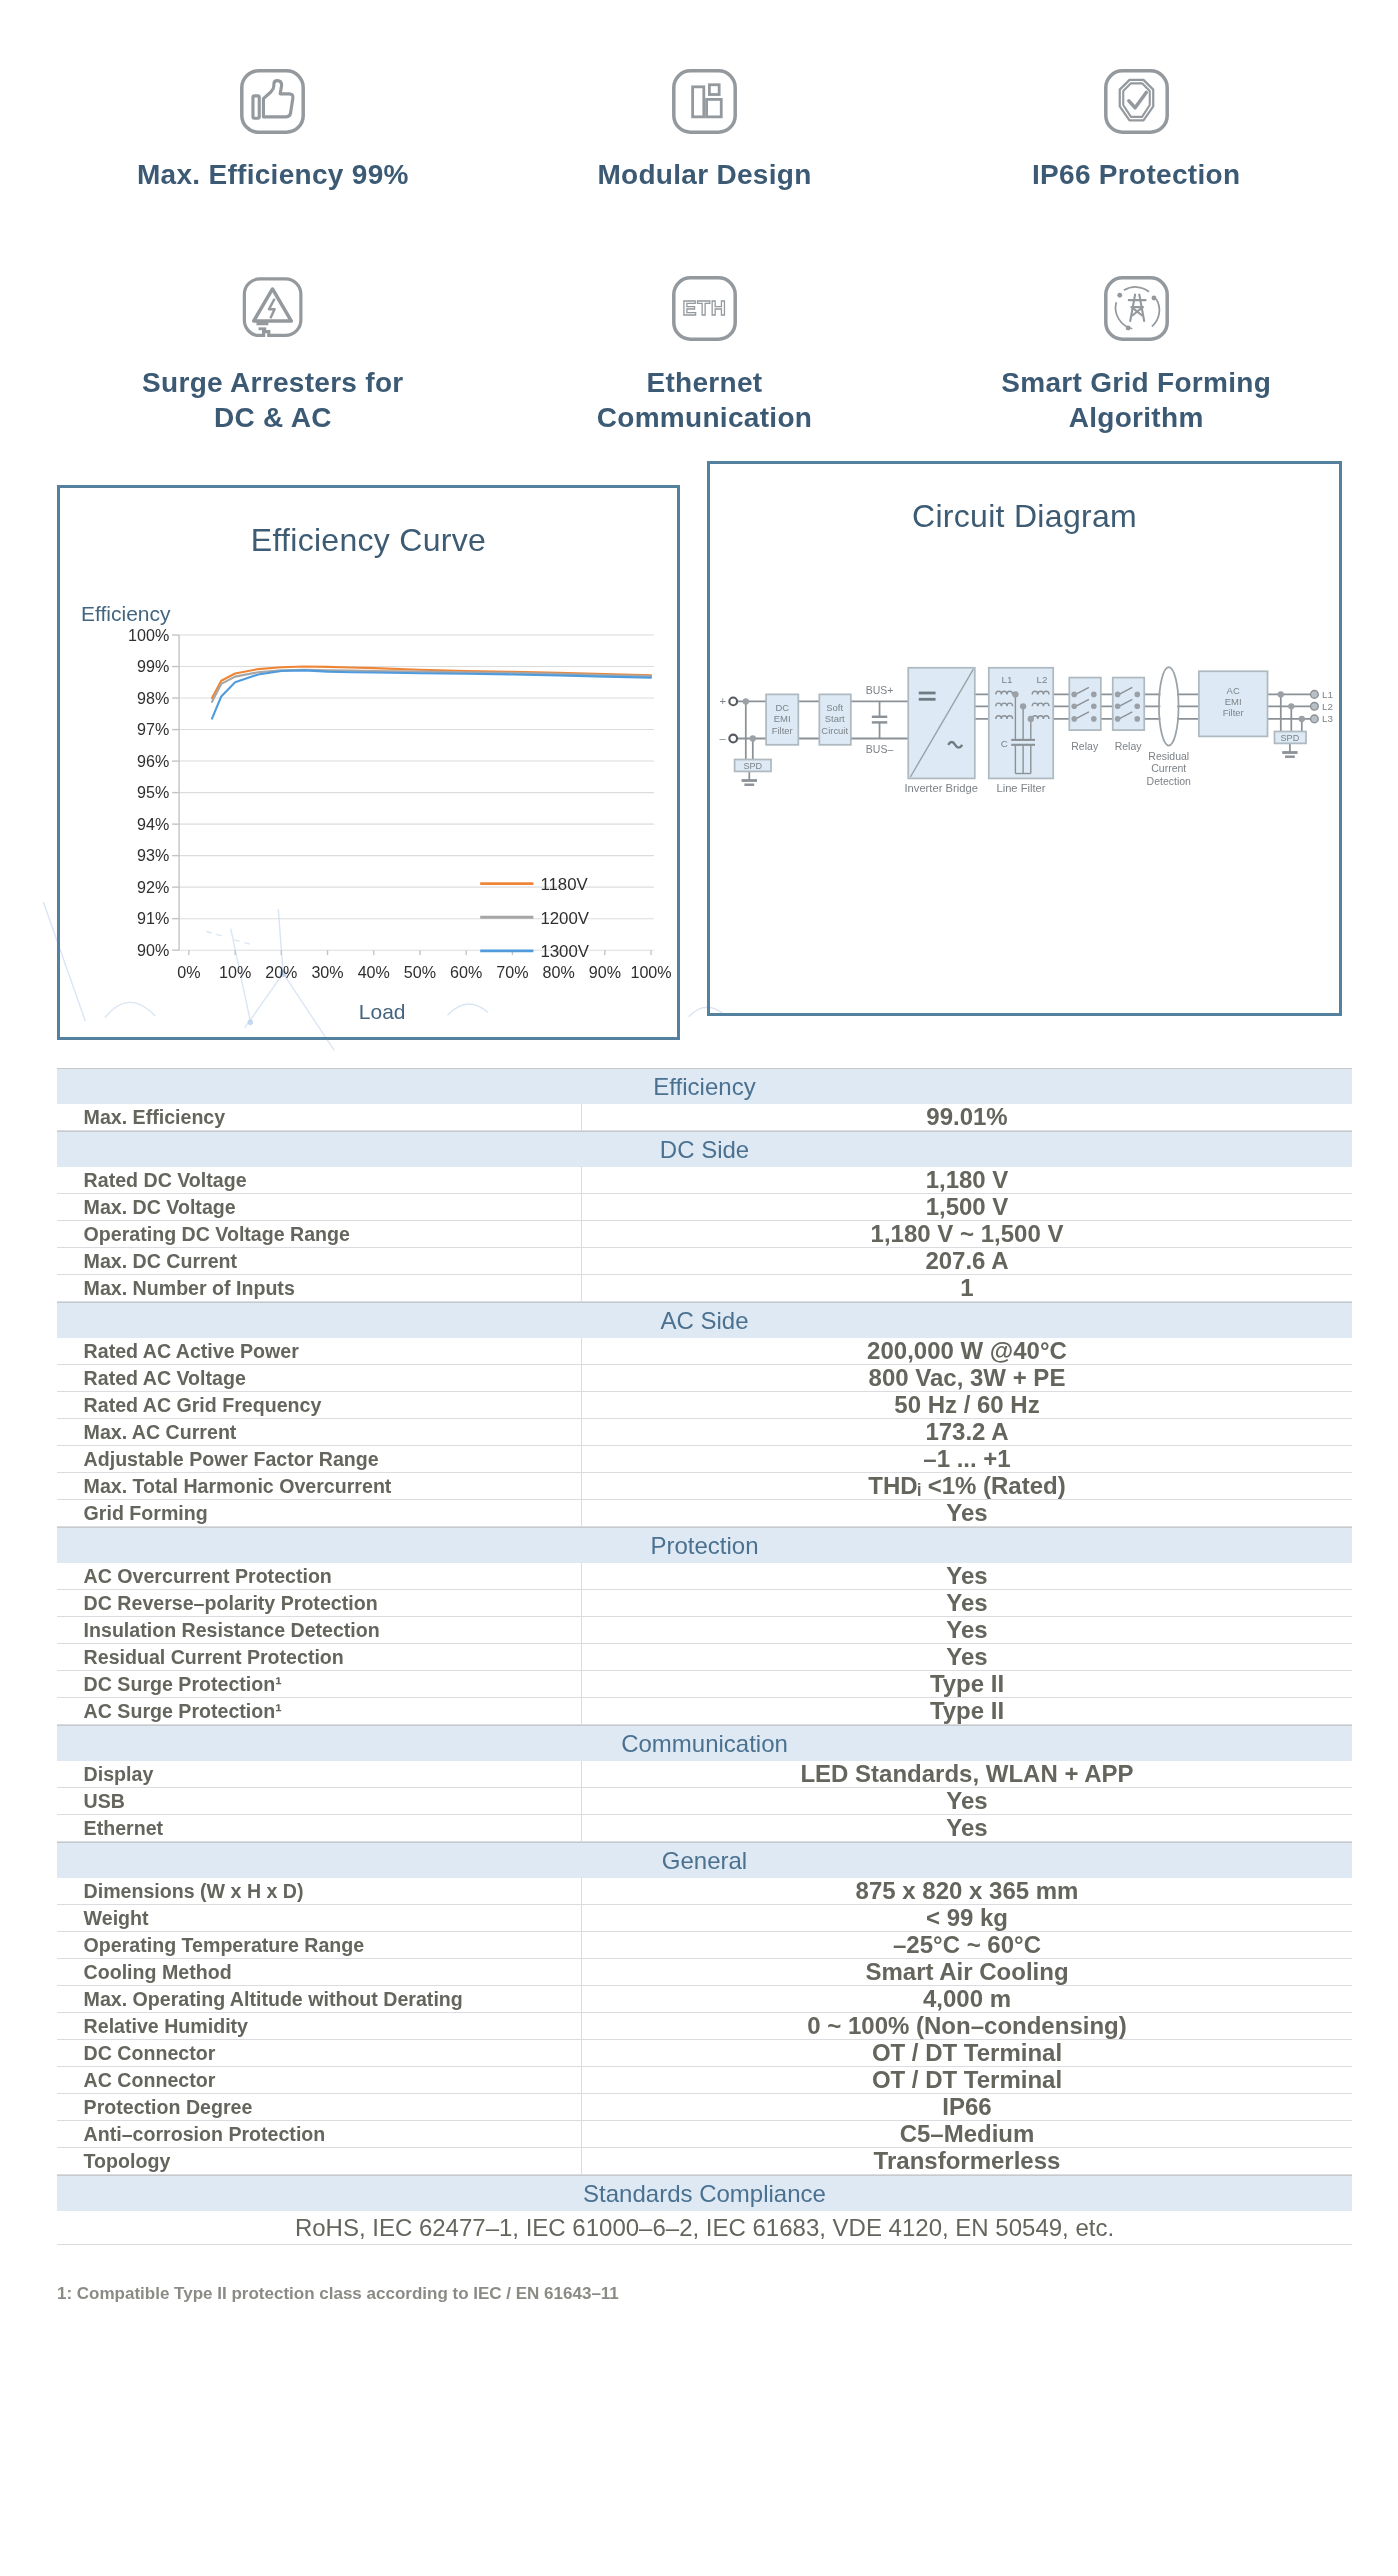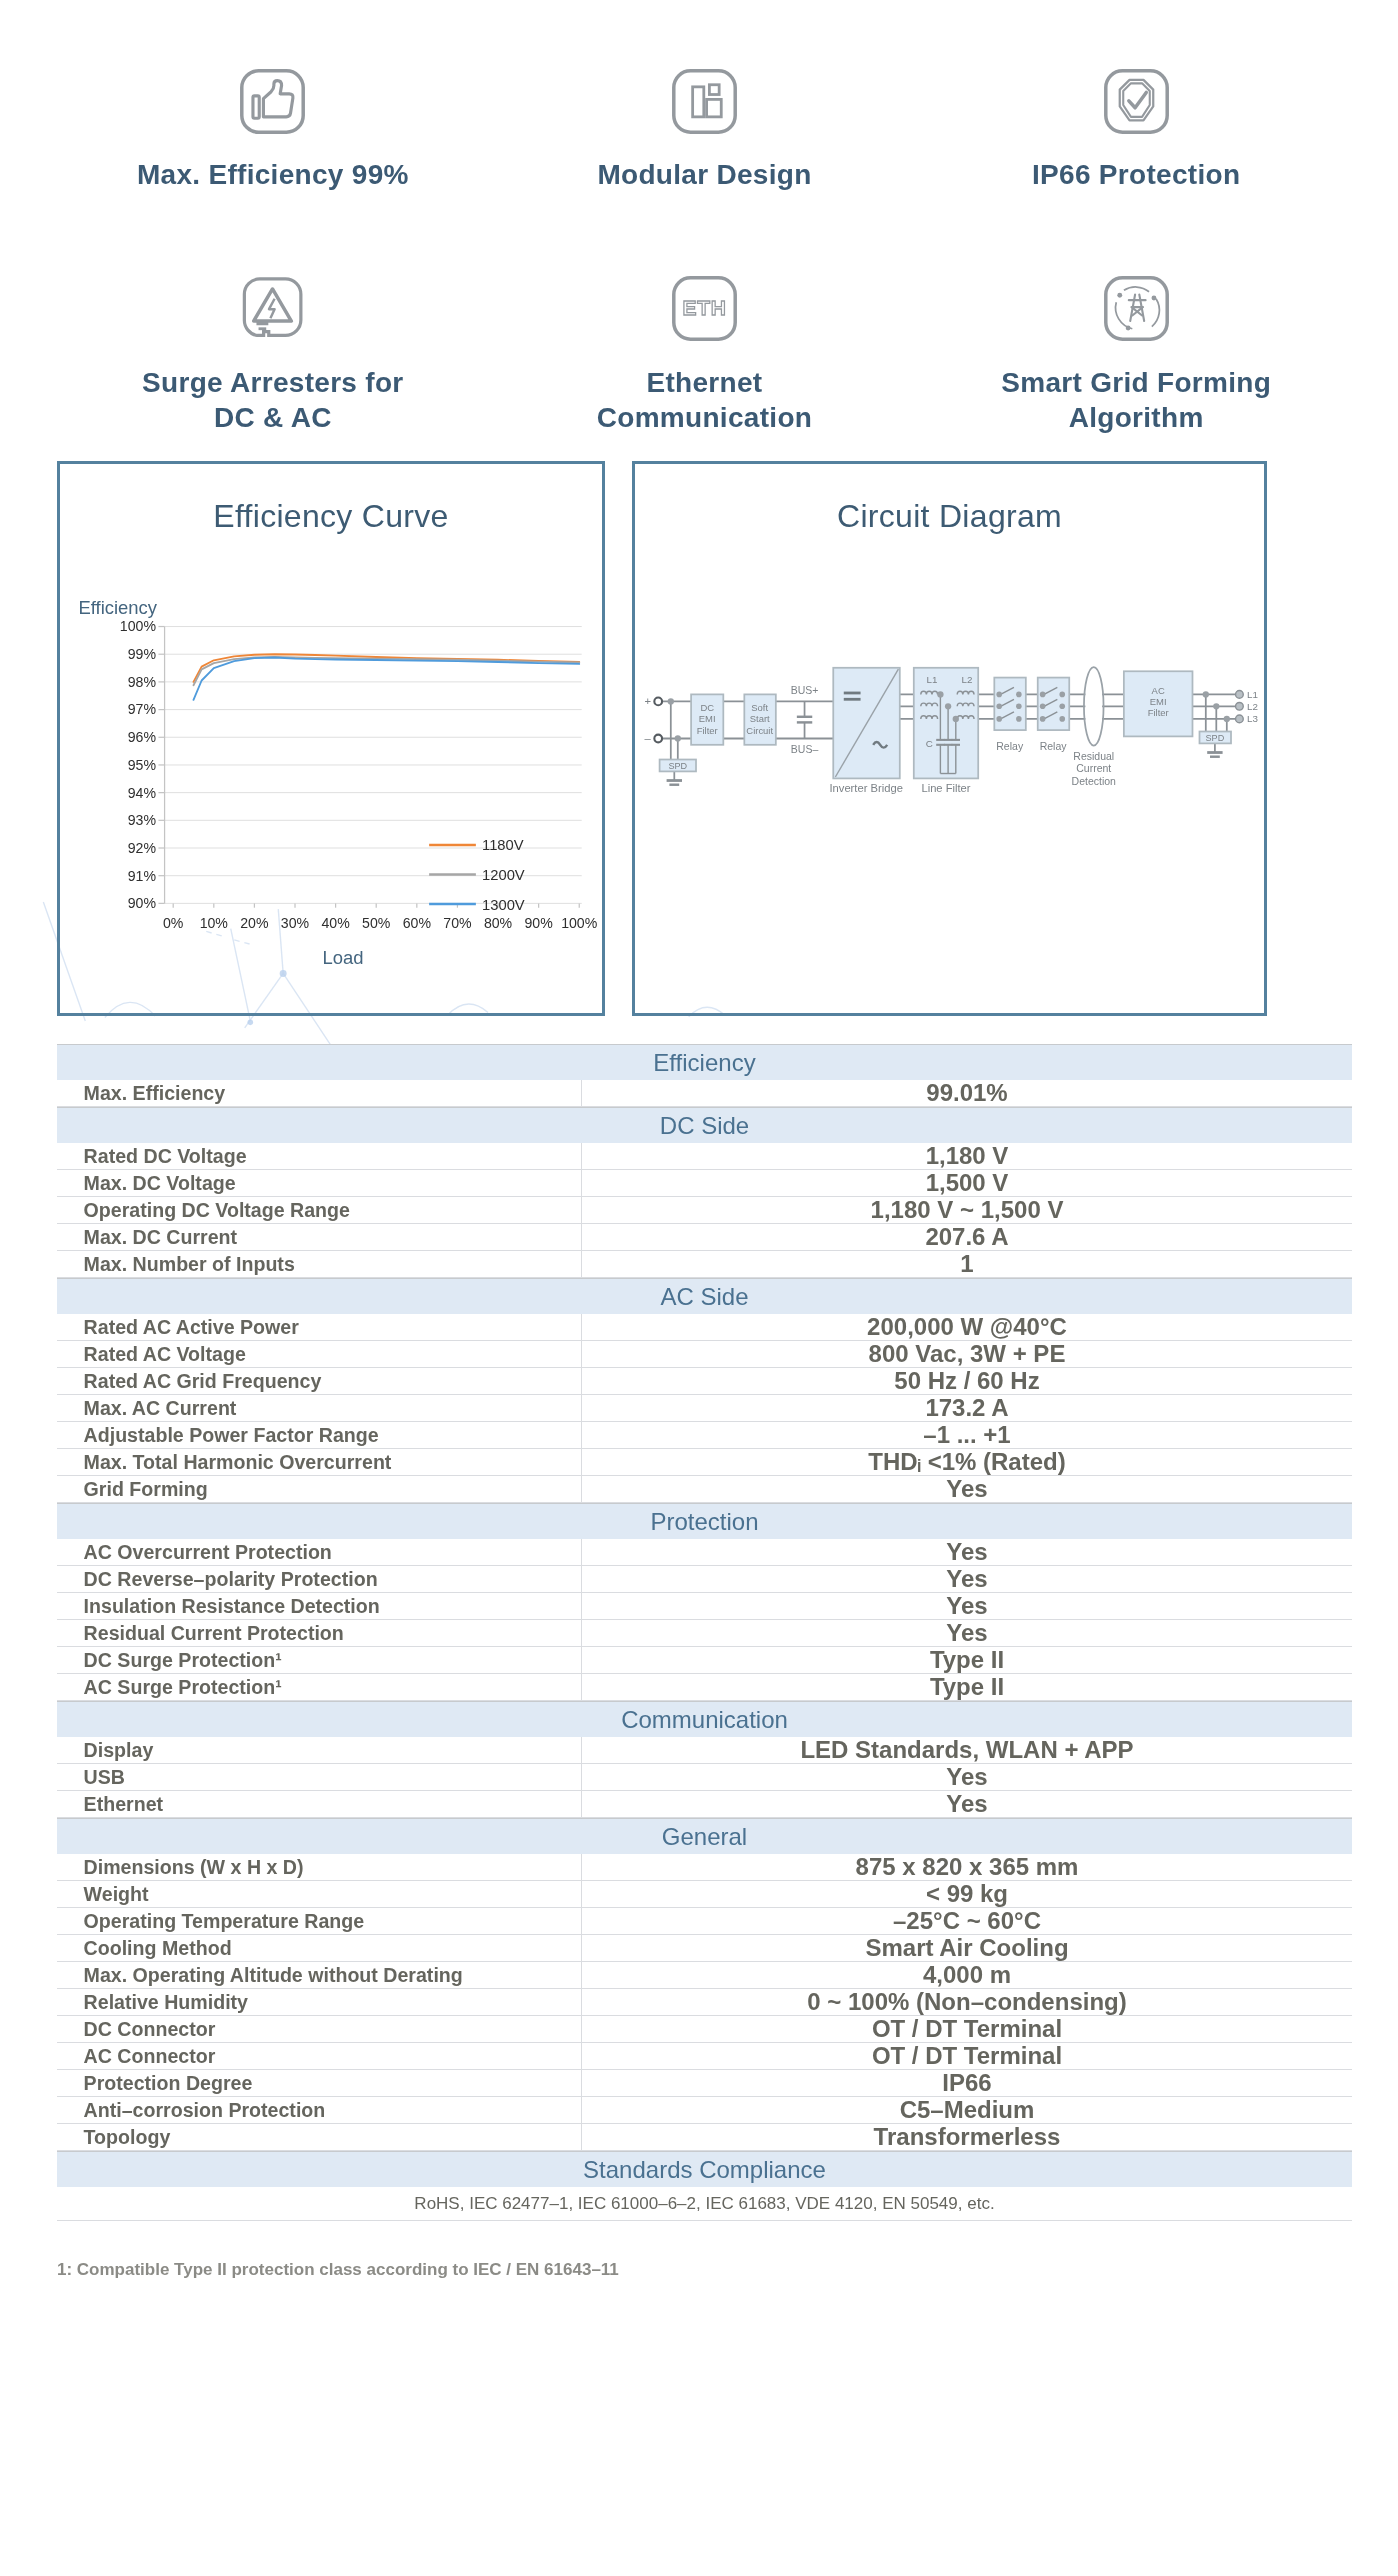--- a/index.html
+++ b/index.html
@@ -19,21 +19,21 @@
   .feature { width:33.333%; display:flex; flex-direction:column; align-items:center; }
   .feature .icon { width:67px; height:67px; }
   .feature .flabel {
     margin-top:22.4px; font-size:28px; font-weight:700; color:#3c5a74;
     text-align:center; line-height:35px; white-space:pre-line; letter-spacing:0.3px;
   }
 
   
   .panels { display:flex; margin:26.6px 0 0 57px; }
   .panel { border:3.5px solid #54819e; height:555px; position:relative; background:transparent; }
-  .panel.chart { width:548px; }
+  .panel.chart { width:623px;margin-top:24px; }
   .panel.circuit { width:635px; margin-left:27px; }
   .panel-title {
     position:absolute; top:34px; left:0; right:0; text-align:center;
     font-size:32px; color:#3d5b73; font-weight:400; letter-spacing:0.3px;
   }
   .panel svg.fill { position:absolute; left:0; top:0; width:100%; height:100%; }
 
   
   .spec-table { width:1295px; margin:28px 0 0 57px; }
   .tband {
@@ -45,21 +45,21 @@
   .tlabel {
     width:525px; display:flex; align-items:center; padding-left:26.6px;
     font-size:19.6px; color:#65655e; border-right:1.4px solid #dadce0;
   }
   .tvalue {
     flex:1; display:flex; align-items:center; justify-content:center;
     font-size:24px; color:#65655e;
   }
   .trow-full {
     height:34px; display:flex; align-items:center; justify-content:center;
-    font-size:17px; color:#65655e; border-bottom:1.4px solid #dadce0;
+    font-size:24px; color:#65655e; border-bottom:1.4px solid #dadce0;
   }
 
   .footnote { margin:39px 0 0 57px; font-size:17px; color:#8b8b86;font-weight:bold; }
 
   svg text { font-family:"Liberation Sans", sans-serif; }
 </style>
 </head>
 <body>
 
 <svg class="decor" width="839" height="168" viewBox="0 0 1200 240">

